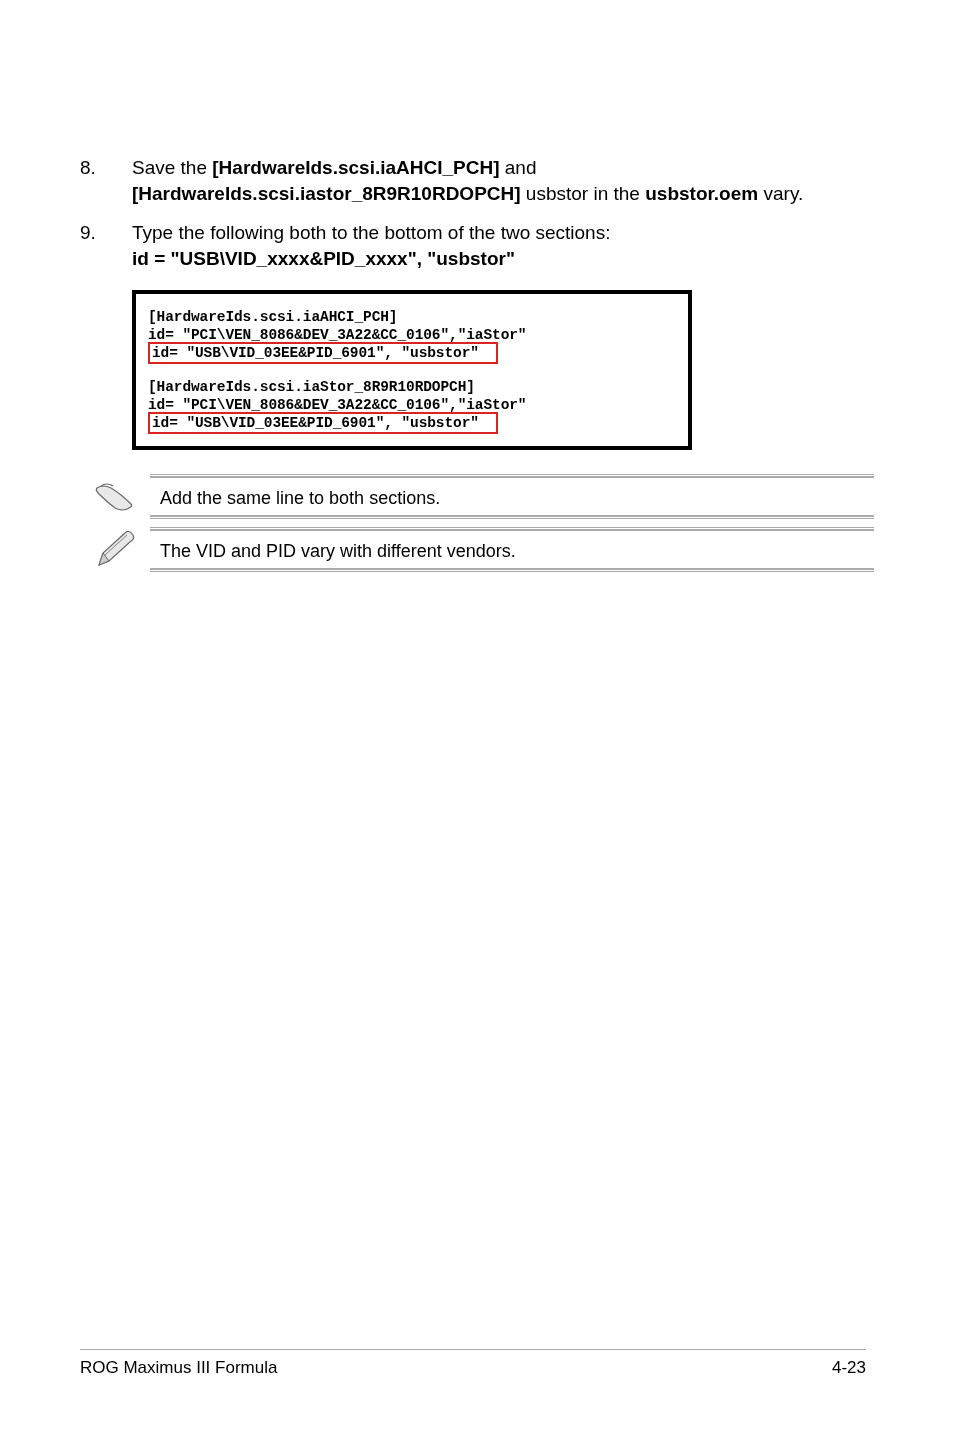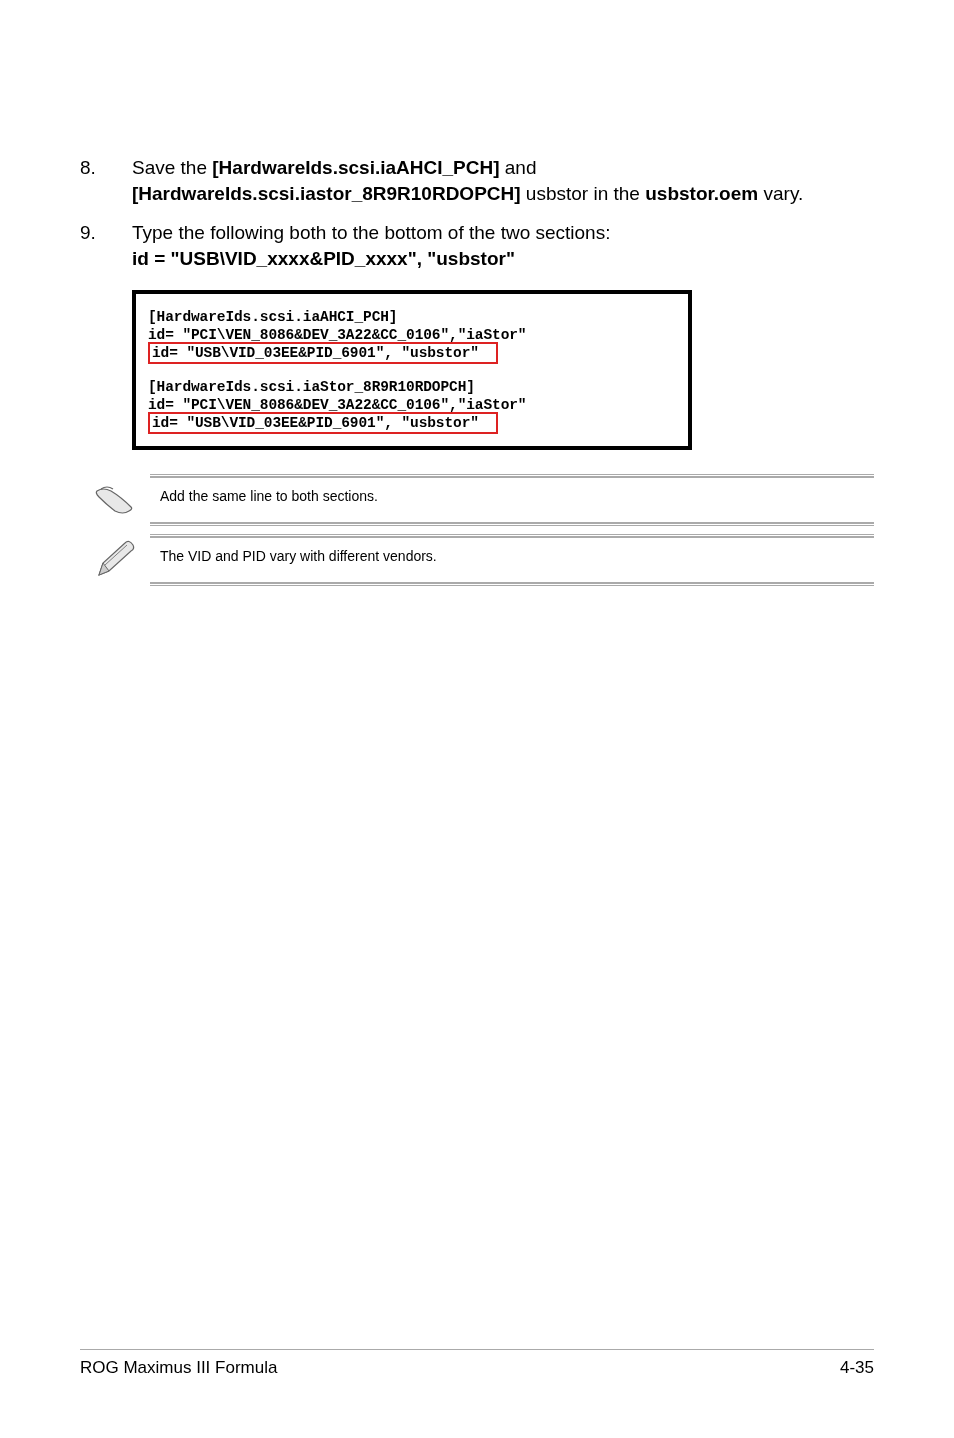--- a/index.html
+++ b/index.html
@@ -68,33 +68,33 @@
   }
   .note-text-wrap {
     flex: 1;
   }
   .note-bar {
     border-top: 1px solid #aaa;
     border-bottom: 1px solid #aaa;
     height: 3px;
   }
   .note-text {
-    padding: 10px 0 18px 10px;
-    font-size: 14px;
+    padding: 10px 0 6px 10px;
+    font-size: 18px;
     border-top: 1px solid #aaa;
     border-bottom: 1px solid #aaa;
   }
 
   .step10 { margin-top: 36px; }
 
   .footer {
     position: absolute;
     bottom: 60px;
     left: 80px;
-    right: 80px;
+    right: 88px;
     border-top: 1px solid #aaa;
     padding-top: 8px;
     display: flex;
     justify-content: space-between;
     font-size: 17px;
   }
 </style>
 </head>
 <body>
 
@@ -155,14 +155,14 @@
         <div class="note-bar"></div>
       </div>
     </div>
   </div>
 
 
 </div>
 
 <div class="footer">
   <span>ROG Maximus III Formula</span>
-  <span>4-35</span>
+  <span>4-23</span>
 </div>
 
 </body></html>

